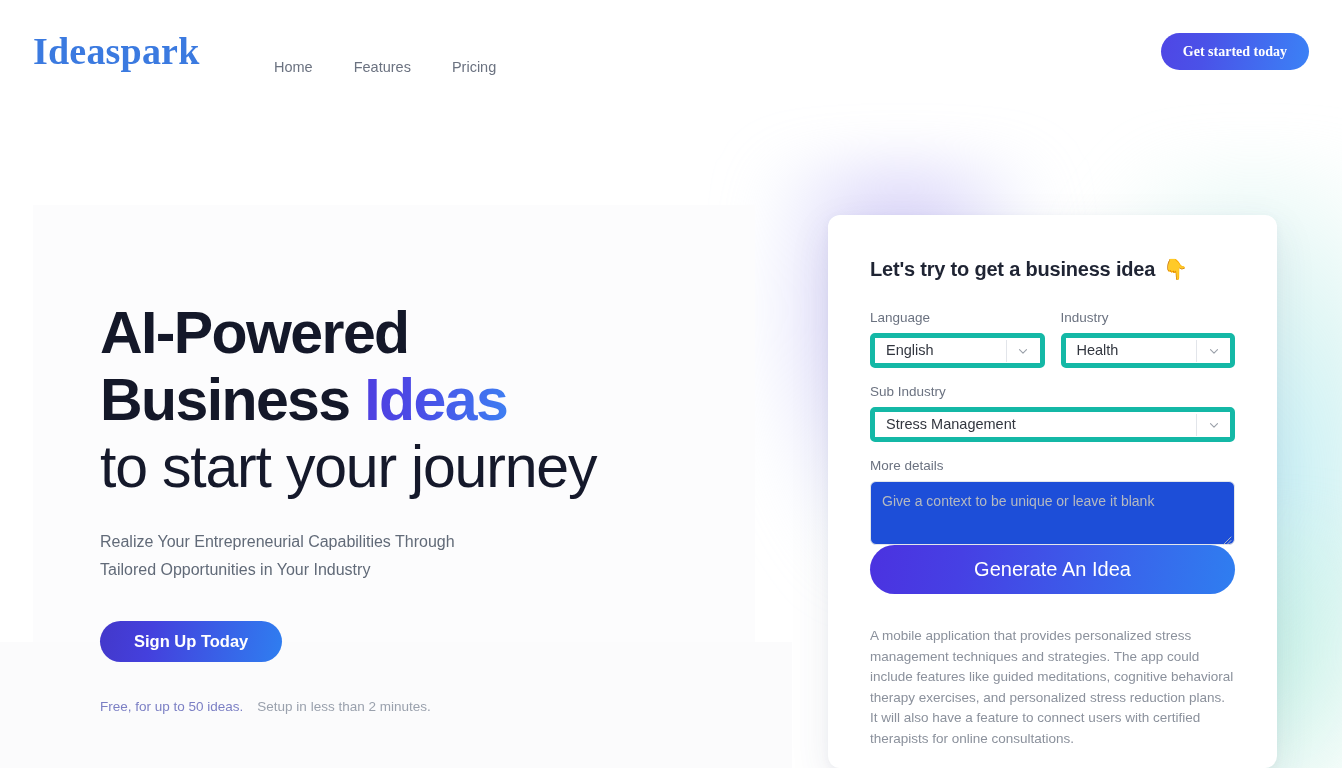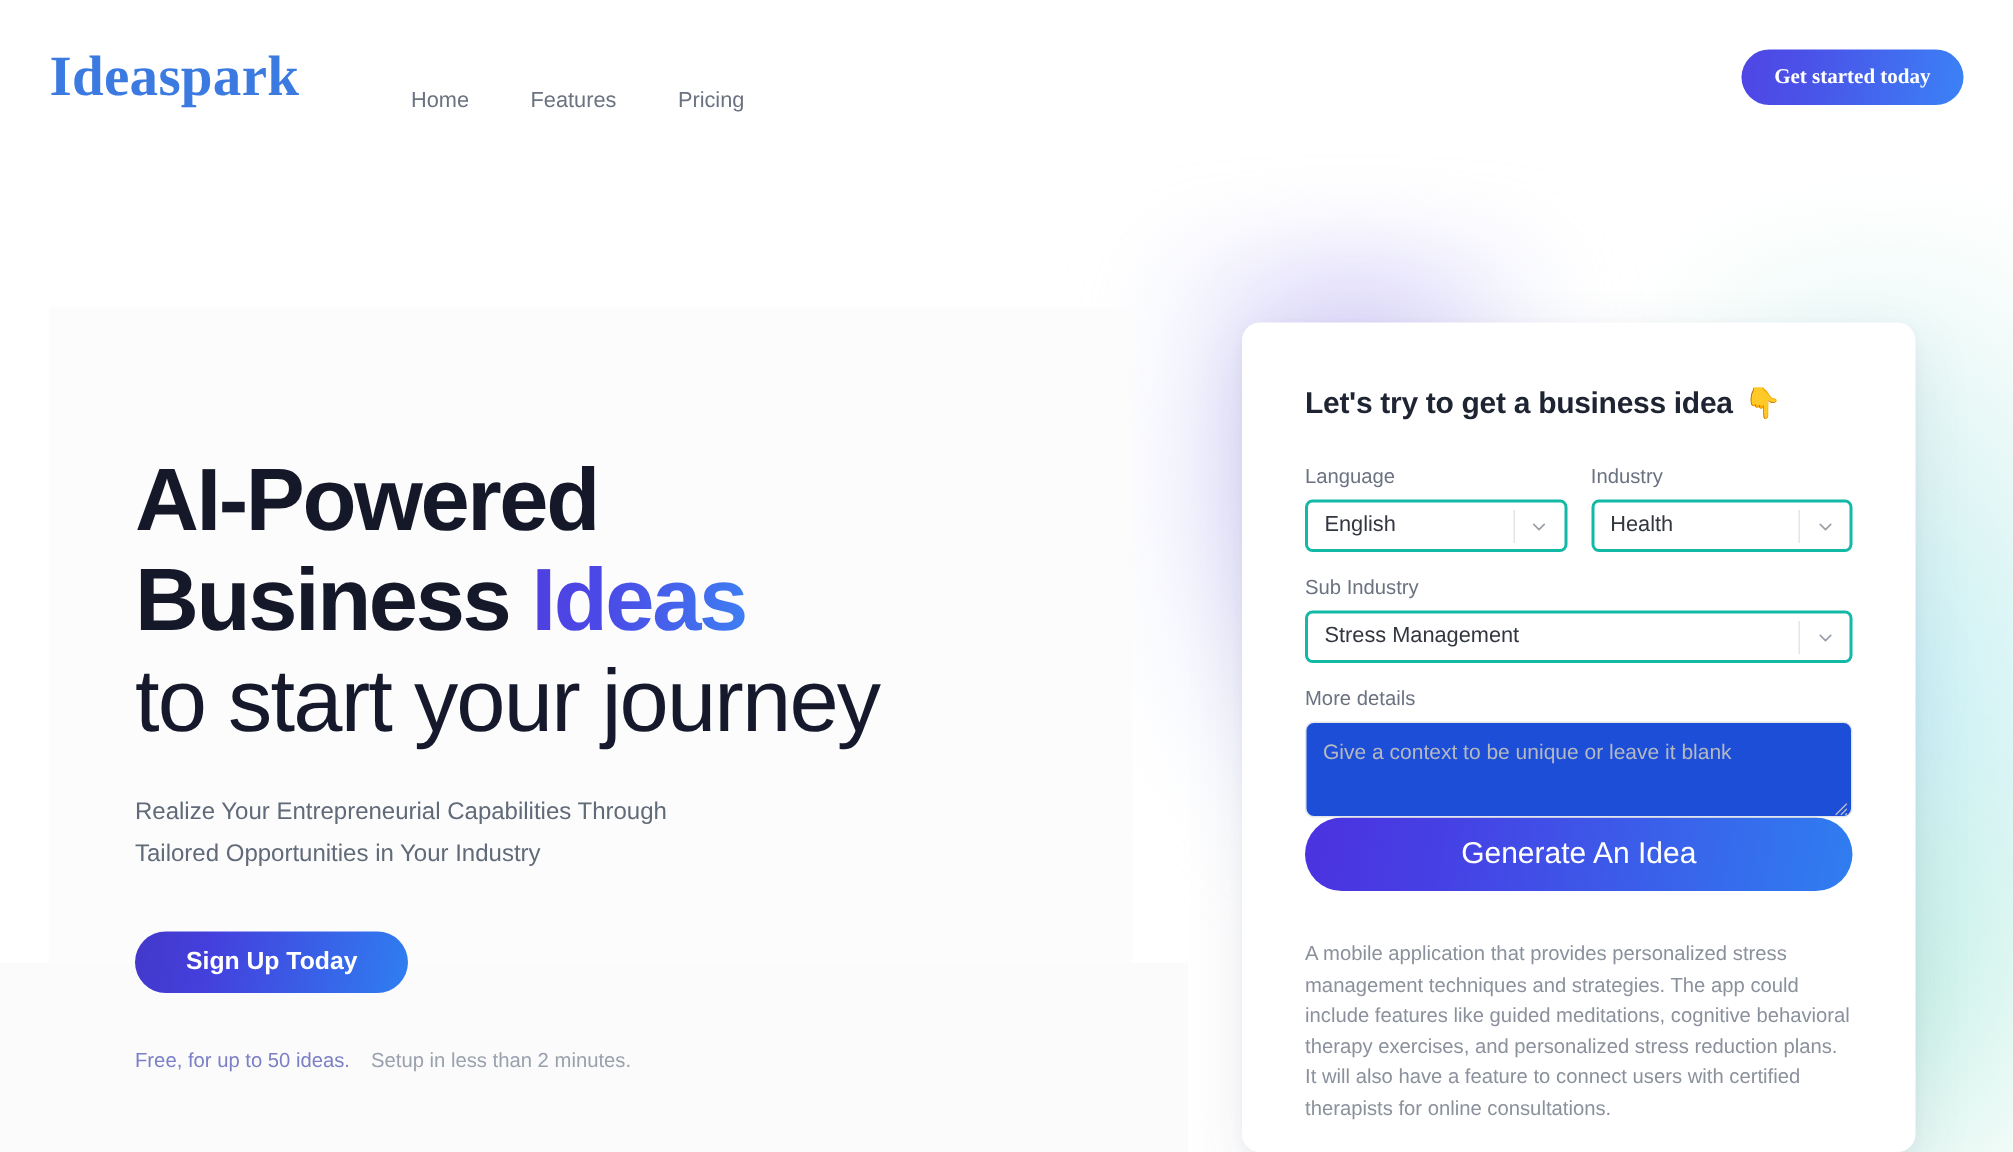--- a/index.html
+++ b/index.html
@@ -128,21 +128,21 @@
     font-size: 14px;
     font-weight: 700;
     line-height: 37px;
     cursor: pointer;
     white-space: nowrap;
   }
 
   
   .hero {
     position: absolute;
-    left: 90px;
+    left: 100px;
     top: 300px;
     width: 640px;
     z-index: 3;
   }
   .hero h1 {
     font-size: 59px;
     line-height: 67px;
     letter-spacing: -1.6px;
     color: #141829;
     font-weight: 800;
@@ -231,21 +231,21 @@
   .row2 {
     display: flex;
     gap: 16px;
     margin-top: 26px;
   }
   .col { flex: 1; min-width: 0; }
 
   .select-box {
     position: relative;
     height: 35px;
-    border: 2px solid #14b8a6;
+    border: 5px solid #14b8a6;
     border-radius: 5px;
     background: #ffffff;
     display: flex;
     align-items: center;
     cursor: pointer;
     overflow: hidden;
   }
   .select-value {
     flex: 1;
     padding-left: 11px;

